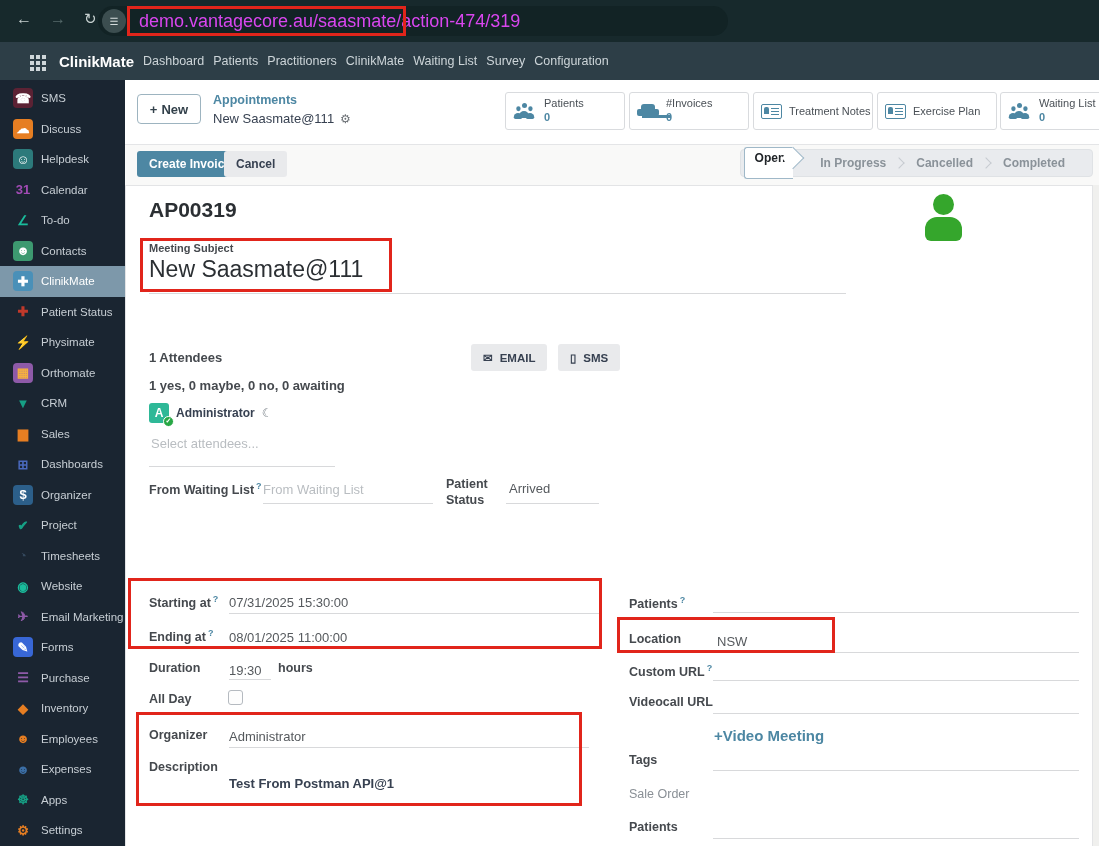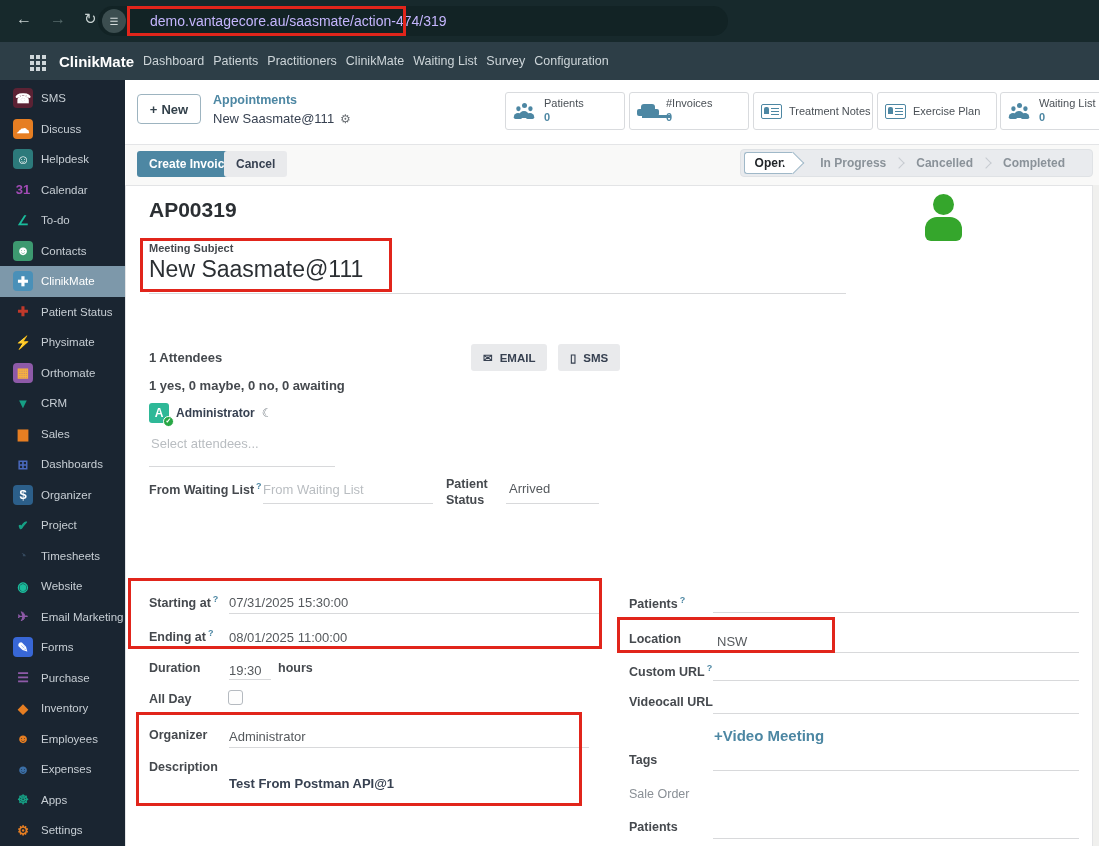--- a/index.html
+++ b/index.html
@@ -5,21 +5,21 @@
   * { margin:0; padding:0; box-sizing:border-box; }
   html,body { width:1099px; height:846px; overflow:hidden; }
   body { position:relative; font-family:"Liberation Sans",sans-serif; background:#f0f0ee; font-size:13px; }
 
   
   .browser-bar { position:absolute; left:0; top:0; width:1099px; height:42px; background:#17292c; }
   .nav-glyph { position:absolute; top:10px; font-size:16px; color:#c6d0d0; }
   .nav-glyph.dim { color:#566a6b; }
   .url-pill { position:absolute; left:98px; top:6px; width:630px; height:30px; border-radius:15px; background:#122325; display:flex; align-items:center; }
   .tune-circle { width:24px; height:24px; margin-left:4px; border-radius:50%; background:#3c4e50; color:#d5dcdc; font-size:10px; display:flex; align-items:center; justify-content:center; }
-  .url-text { margin-left:24px; color:#c4b5fd; font-size:14px; }
+  .url-text { margin-left:13px; color:#d946ef; font-size:18px; }
 
   
   .odoo-navbar { position:absolute; left:0; top:42px; width:1099px; height:38px; background:#2d3e47; display:flex; align-items:center; color:#d9dfe2; }
   .grid-icon { width:4px; height:4px; margin-left:30px; margin-right:0; background:#cfd7da;
     box-shadow:6px 0 #cfd7da,12px 0 #cfd7da,0 6px #cfd7da,6px 6px #cfd7da,12px 6px #cfd7da,0 12px #cfd7da,6px 12px #cfd7da,12px 12px #cfd7da;
     position:relative; top:-4px; }
   .brand { font-weight:bold; color:#fff; font-size:15px; margin-left:25px; }
   .nav-item { margin-left:9px; font-size:12.5px; color:#cdd5d9; cursor:default; }
 
   
@@ -54,21 +54,21 @@
   .idcard { position:relative; width:21px; height:15px; border:1.5px solid #4d87a3; border-radius:2px; flex:none; }
   .idcard::before { content:""; position:absolute; left:2px; top:2.5px; width:5px; height:7px; background:#4d87a3; border-radius:2px 2px 0 0; }
   .idcard::after { content:""; position:absolute; right:2px; top:3px; width:8px; height:1.5px; background:#4d87a3; box-shadow:0 3px 0 #4d87a3, 0 6px 0 #4d87a3; }
 
   .action-row { position:absolute; left:0; top:65px; width:974px; height:40px; background:#f9f9f8; }
   .btn-primary { position:absolute; left:12px; top:6px; height:26px; padding:0 12px; background:#4d87a3; color:#fff; font-size:12px; font-weight:600; border:none; border-radius:3px; }
   .btn-secondary { position:absolute; left:99px; top:6px; height:26px; padding:0 12px; background:#e9eaec; color:#374151; font-size:12px; font-weight:600; border:none; border-radius:3px; }
   .statusbar { position:absolute; right:6px; top:4px; height:28px; display:flex; align-items:center; background:#e9ebee; border:1px solid #dfe2e5; border-radius:4px; padding:0 12px 0 3px; font-size:12px; font-weight:600; color:#8a9299; }
   .step { padding:0 15px; position:relative; white-space:nowrap; }
   .step:not(.active):not(:last-child)::after { content:""; position:absolute; right:-2px; top:50%; width:7px; height:7px; border-top:1px solid #c6cbd0; border-right:1px solid #c6cbd0; transform:translateY(-50%) rotate(45deg); }
-  .step.active { background:#fff; border:1px solid #9fb8c8; border-right:none; border-radius:3px 0 0 3px; color:#212529; font-weight:bold; height:22px; line-height:20px; padding:0 8px 0 10px; margin-right:12px; }
+  .step.active { background:#fff; border:1px solid #9fb8c8; border-right:none; border-radius:3px 0 0 3px; color:#212529; font-weight:bold; height:32px; line-height:20px; padding:0 8px 0 10px; margin-right:12px; }
   .step.active::before { content:""; position:absolute; right:-8px; top:2.2px; width:15px; height:15px; background:#fff; border-top:1px solid #9fb8c8; border-right:1px solid #9fb8c8; transform:rotate(45deg); z-index:1; }
 
   
   .sheet { position:absolute; left:0; top:105px; width:968px; height:780px; background:#fff; border:1px solid #e3e4e6; }
   .abs { position:absolute; }
   .ref-title { font-size:21px; font-weight:bold; color:#2b2f33; }
   .fld-label { font-size:12.5px; font-weight:bold; color:#45494e; }
   .fld-value { font-size:13px; color:#55595d; }
   .placeholder { font-size:13px; color:#b9bdc1; }
   .uline { border-bottom:1px solid #d8d9db; height:1px; }

